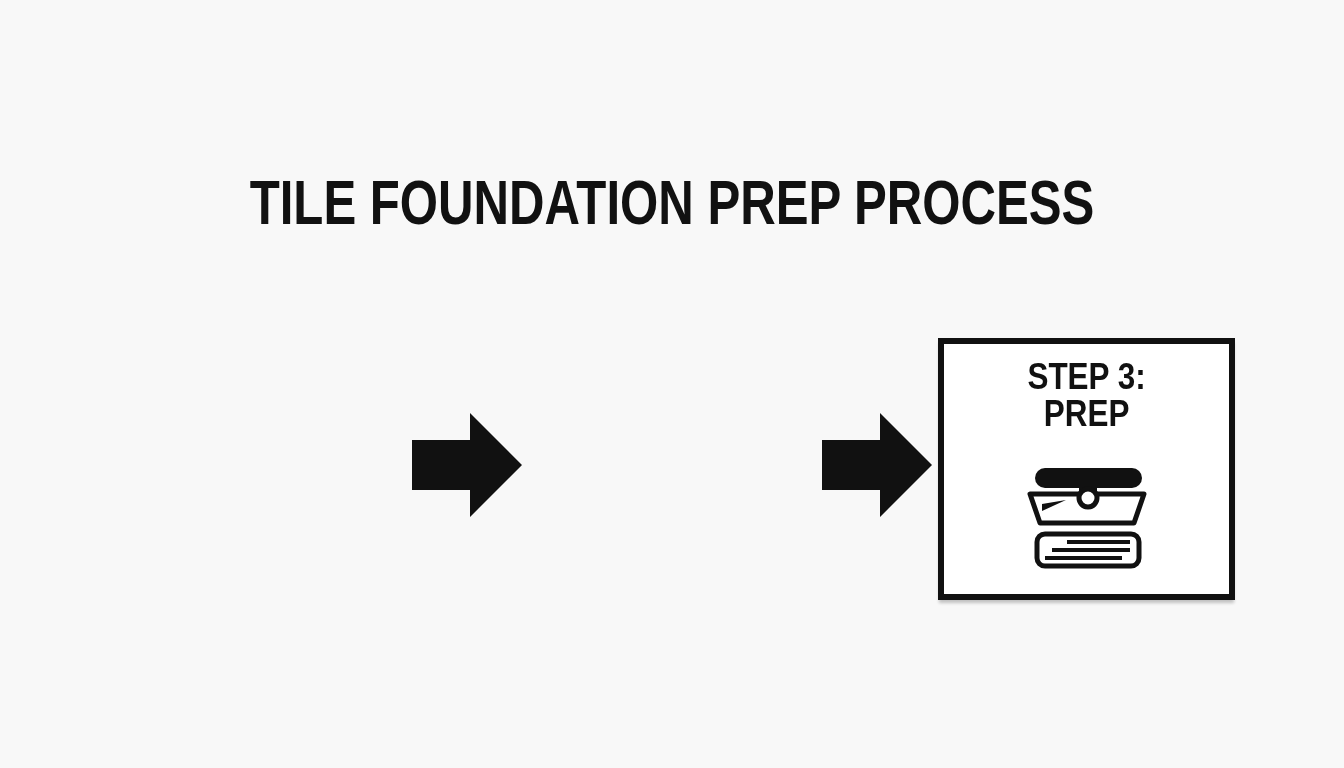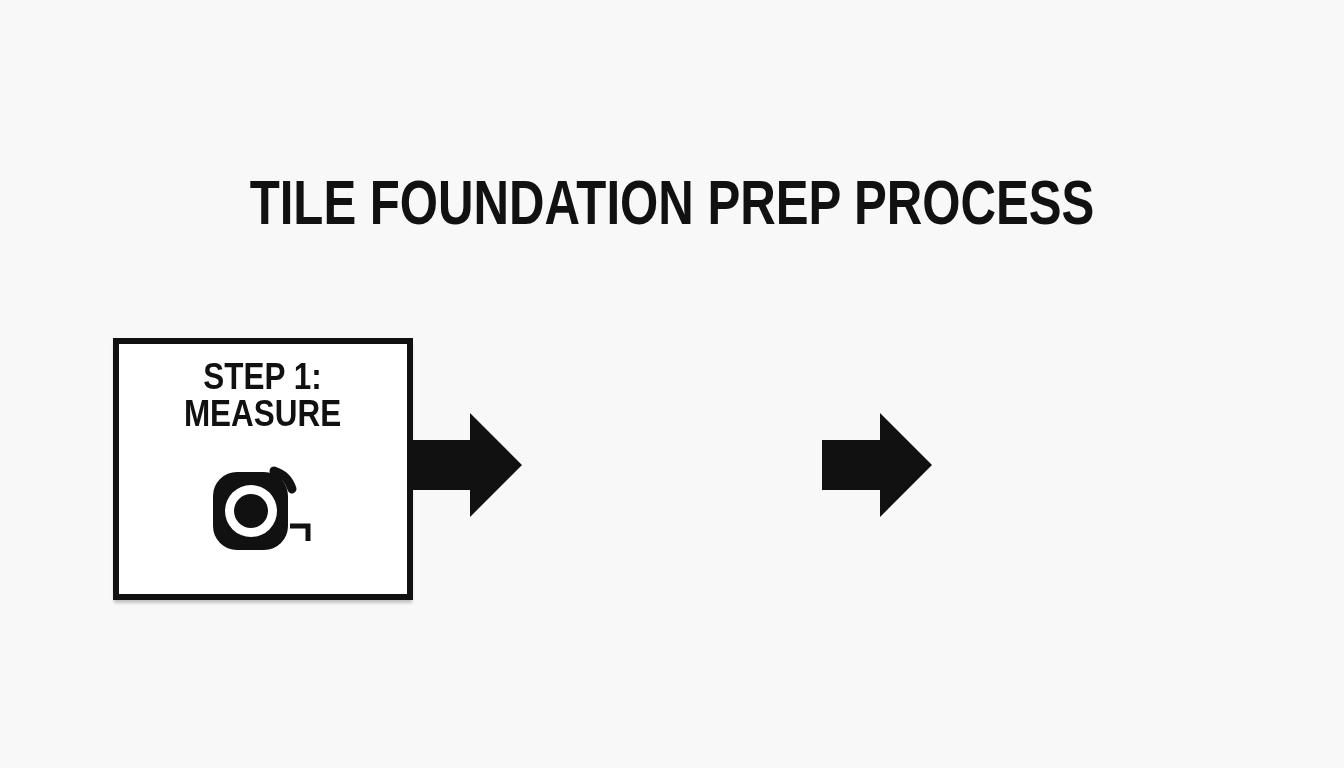--- a/index.html
+++ b/index.html
@@ -67,43 +67,50 @@
   .arrow-1{left:412px;}
   .arrow-2{left:822px;}
 </style>
 </head>
 <body>
 
 <div class="canvas">
 
   <h1 class="title">TILE FOUNDATION PREP PROCESS</h1>
 
-  <div class="step-box box-1">
-    <div class="step-label">
-      <div>STEP 1:</div>
-      <div>MEASURE</div>
-    </div>
-    <div class="icon-wrap">
-      <svg width="100" height="95" viewBox="0 0 100 95" aria-hidden="true">
-
-        <rect x="0" y="8" width="75" height="78" rx="24" fill="currentColor"></rect>
-
-        <circle cx="38" cy="47" r="26" fill="#ffffff"></circle>
-        <circle cx="38" cy="47" r="17" fill="currentColor"></circle>
-
-        <path d="M 61 7 A 27 27 0 0 1 79 25" fill="none" stroke="currentColor" stroke-width="9" stroke-linecap="round"></path>
-
-        <path d="M 77 62 L 95 62 L 95 77" fill="none" stroke="currentColor" stroke-width="5"></path>
-      </svg>
-    </div>
-  </div>
 
   <svg class="arrow arrow-1" viewBox="0 0 110 104" aria-hidden="true">
     <polygon points="0,27 58,27 58,0 110,52 58,104 58,77 0,77" fill="currentColor"></polygon>
   </svg>
 
 
   <svg class="arrow arrow-2" viewBox="0 0 110 104" aria-hidden="true">
     <polygon points="0,27 58,27 58,0 110,52 58,104 58,77 0,77" fill="currentColor"></polygon>
   </svg>
 
+  <div class="step-box box-3">
+    <div class="step-label">
+      <div>STEP 3:</div>
+      <div>PREP</div>
+    </div>
+    <div class="icon-wrap">
+      <svg width="130" height="107" viewBox="0 0 130 107" aria-hidden="true">
+
+        <rect x="13" y="4" width="107" height="20" rx="10" fill="currentColor"></rect>
+
+        <rect x="57" y="18" width="18" height="14" fill="currentColor"></rect>
+
+        <polygon points="8,30 122,30 112,59 18,59" fill="#ffffff" stroke="currentColor" stroke-width="5" stroke-linejoin="round"></polygon>
+
+        <circle cx="66" cy="34" r="9" fill="#ffffff" stroke="currentColor" stroke-width="5"></circle>
+
+        <polygon points="20,47 44,36 20,40" fill="currentColor"></polygon>
+
+        <rect x="15" y="70" width="102" height="32" rx="8" fill="#ffffff" stroke="currentColor" stroke-width="5"></rect>
+
+        <line x1="45" y1="78" x2="108" y2="78" stroke="currentColor" stroke-width="4"></line>
+        <line x1="30" y1="86" x2="108" y2="86" stroke="currentColor" stroke-width="4"></line>
+        <line x1="23" y1="94" x2="100" y2="94" stroke="currentColor" stroke-width="4"></line>
+      </svg>
+    </div>
+  </div>
 
 </div>
 
 </body></html>

